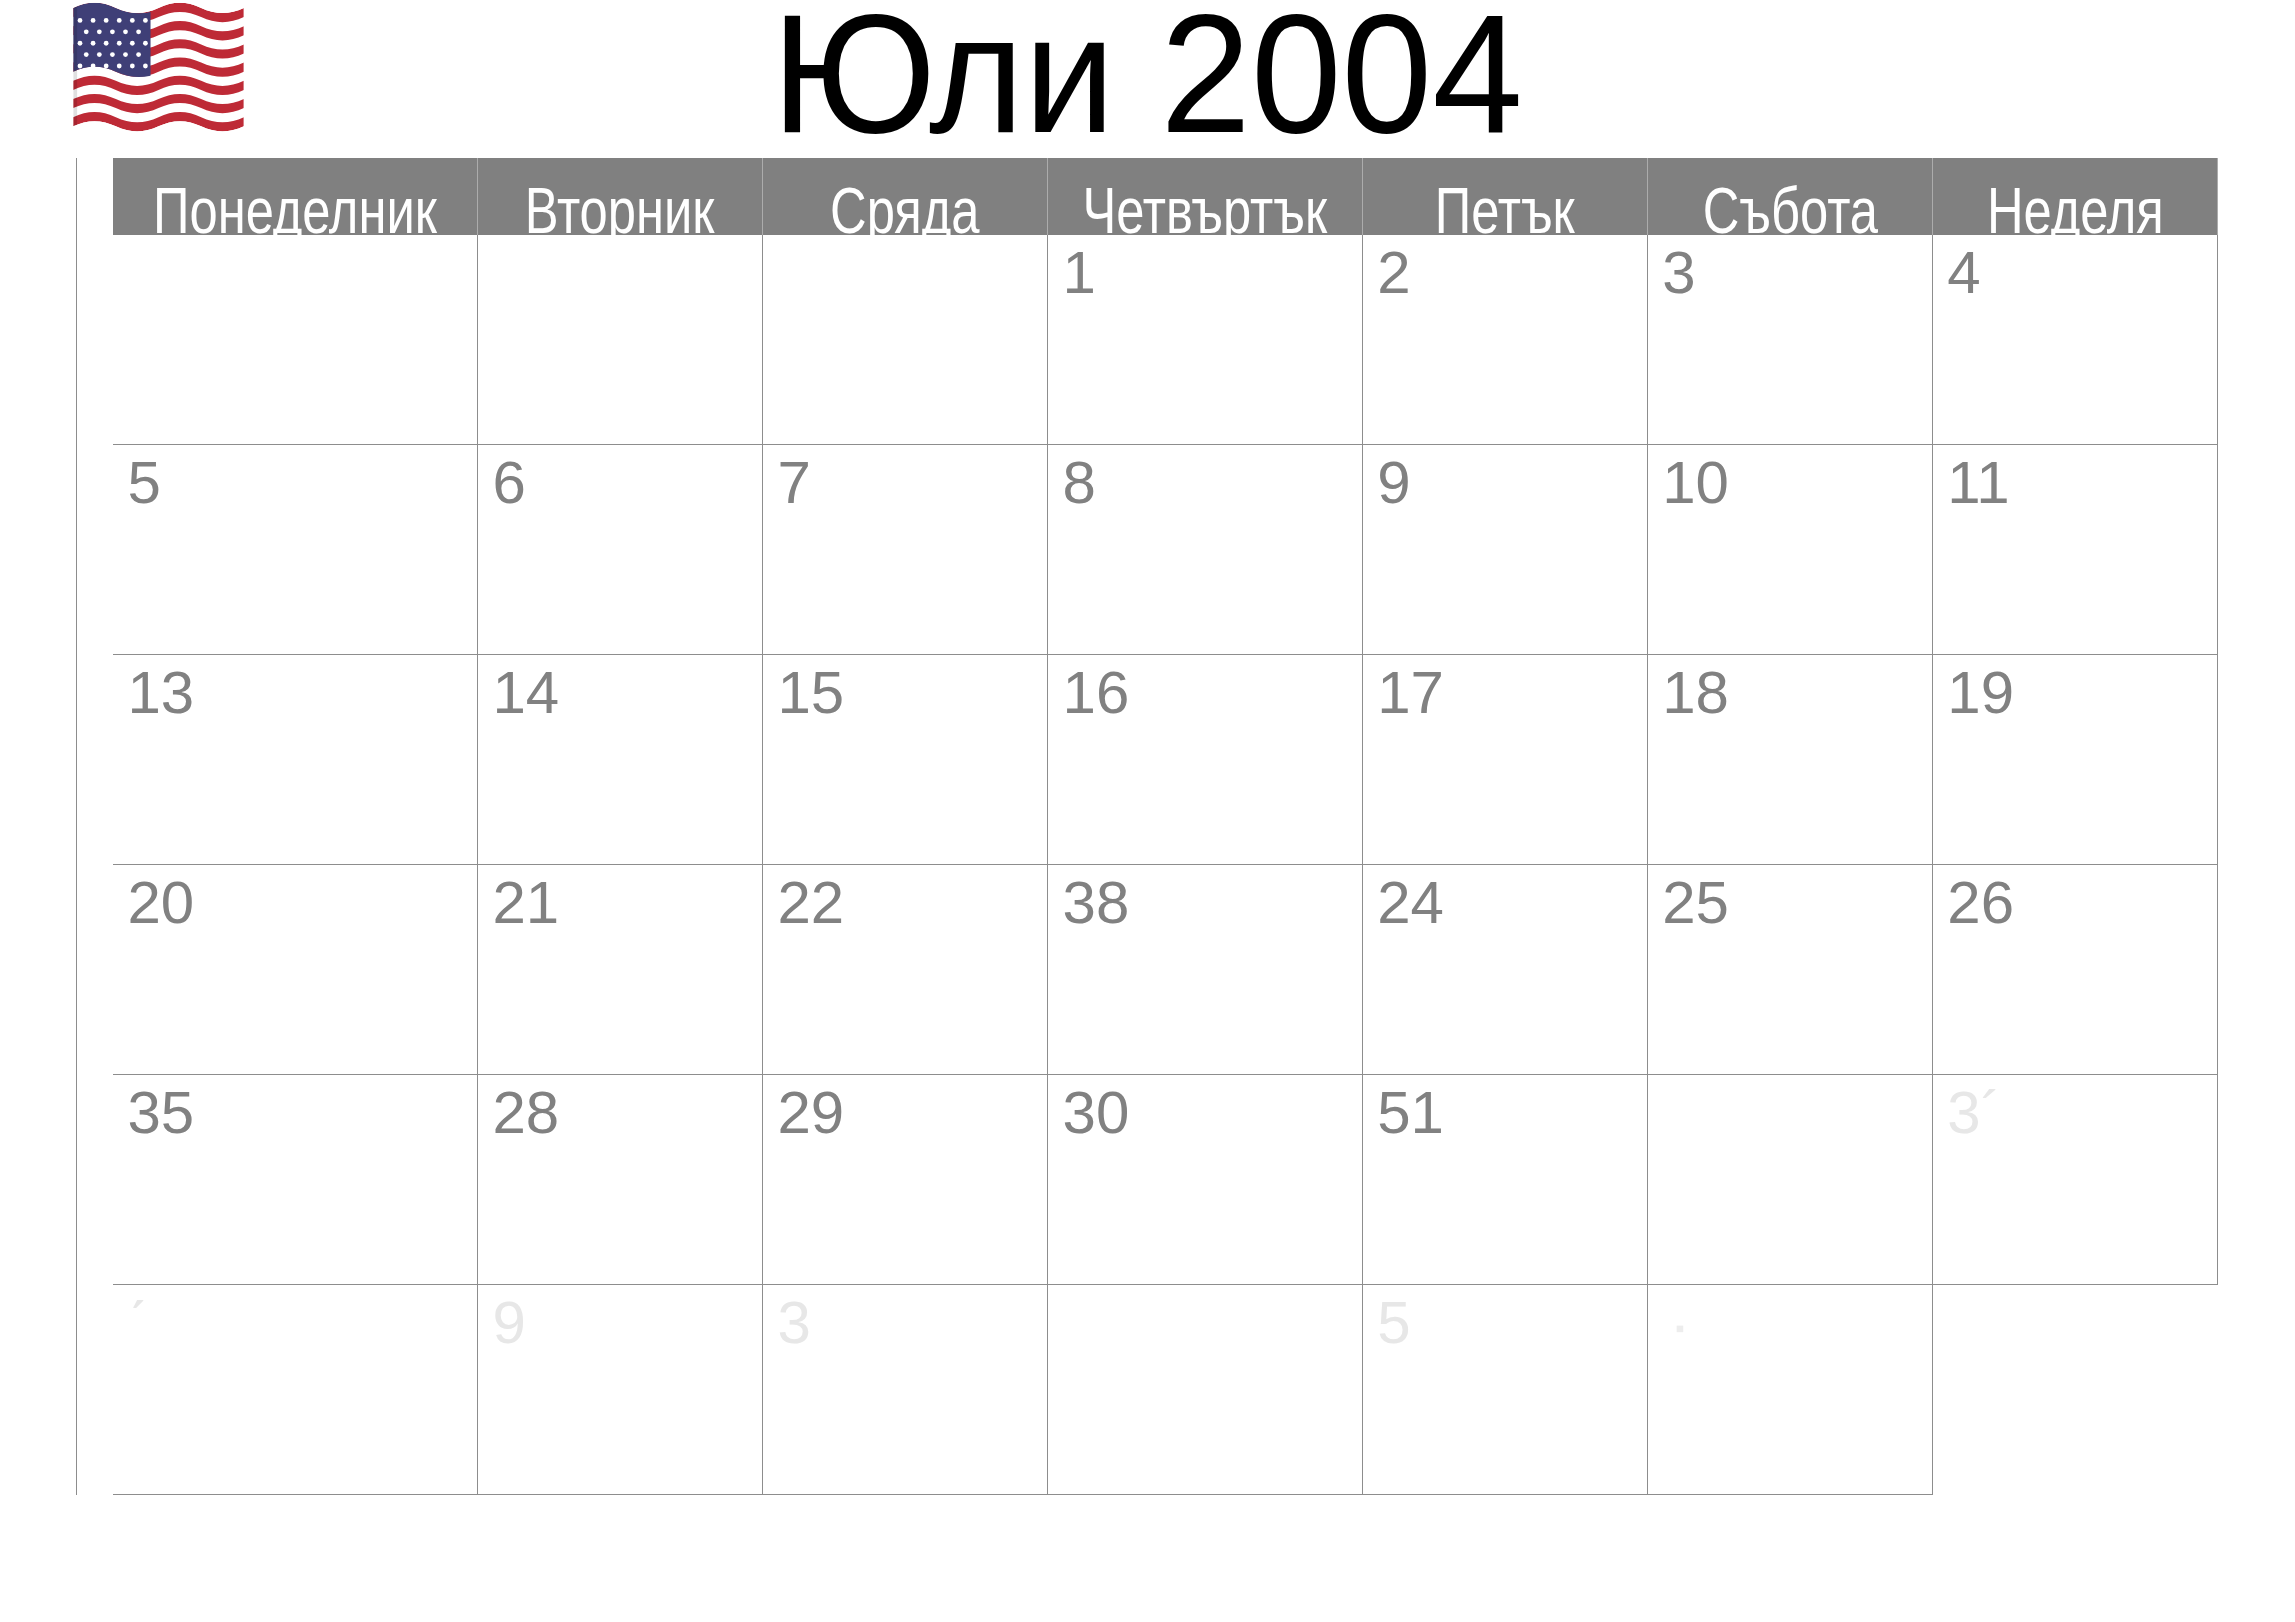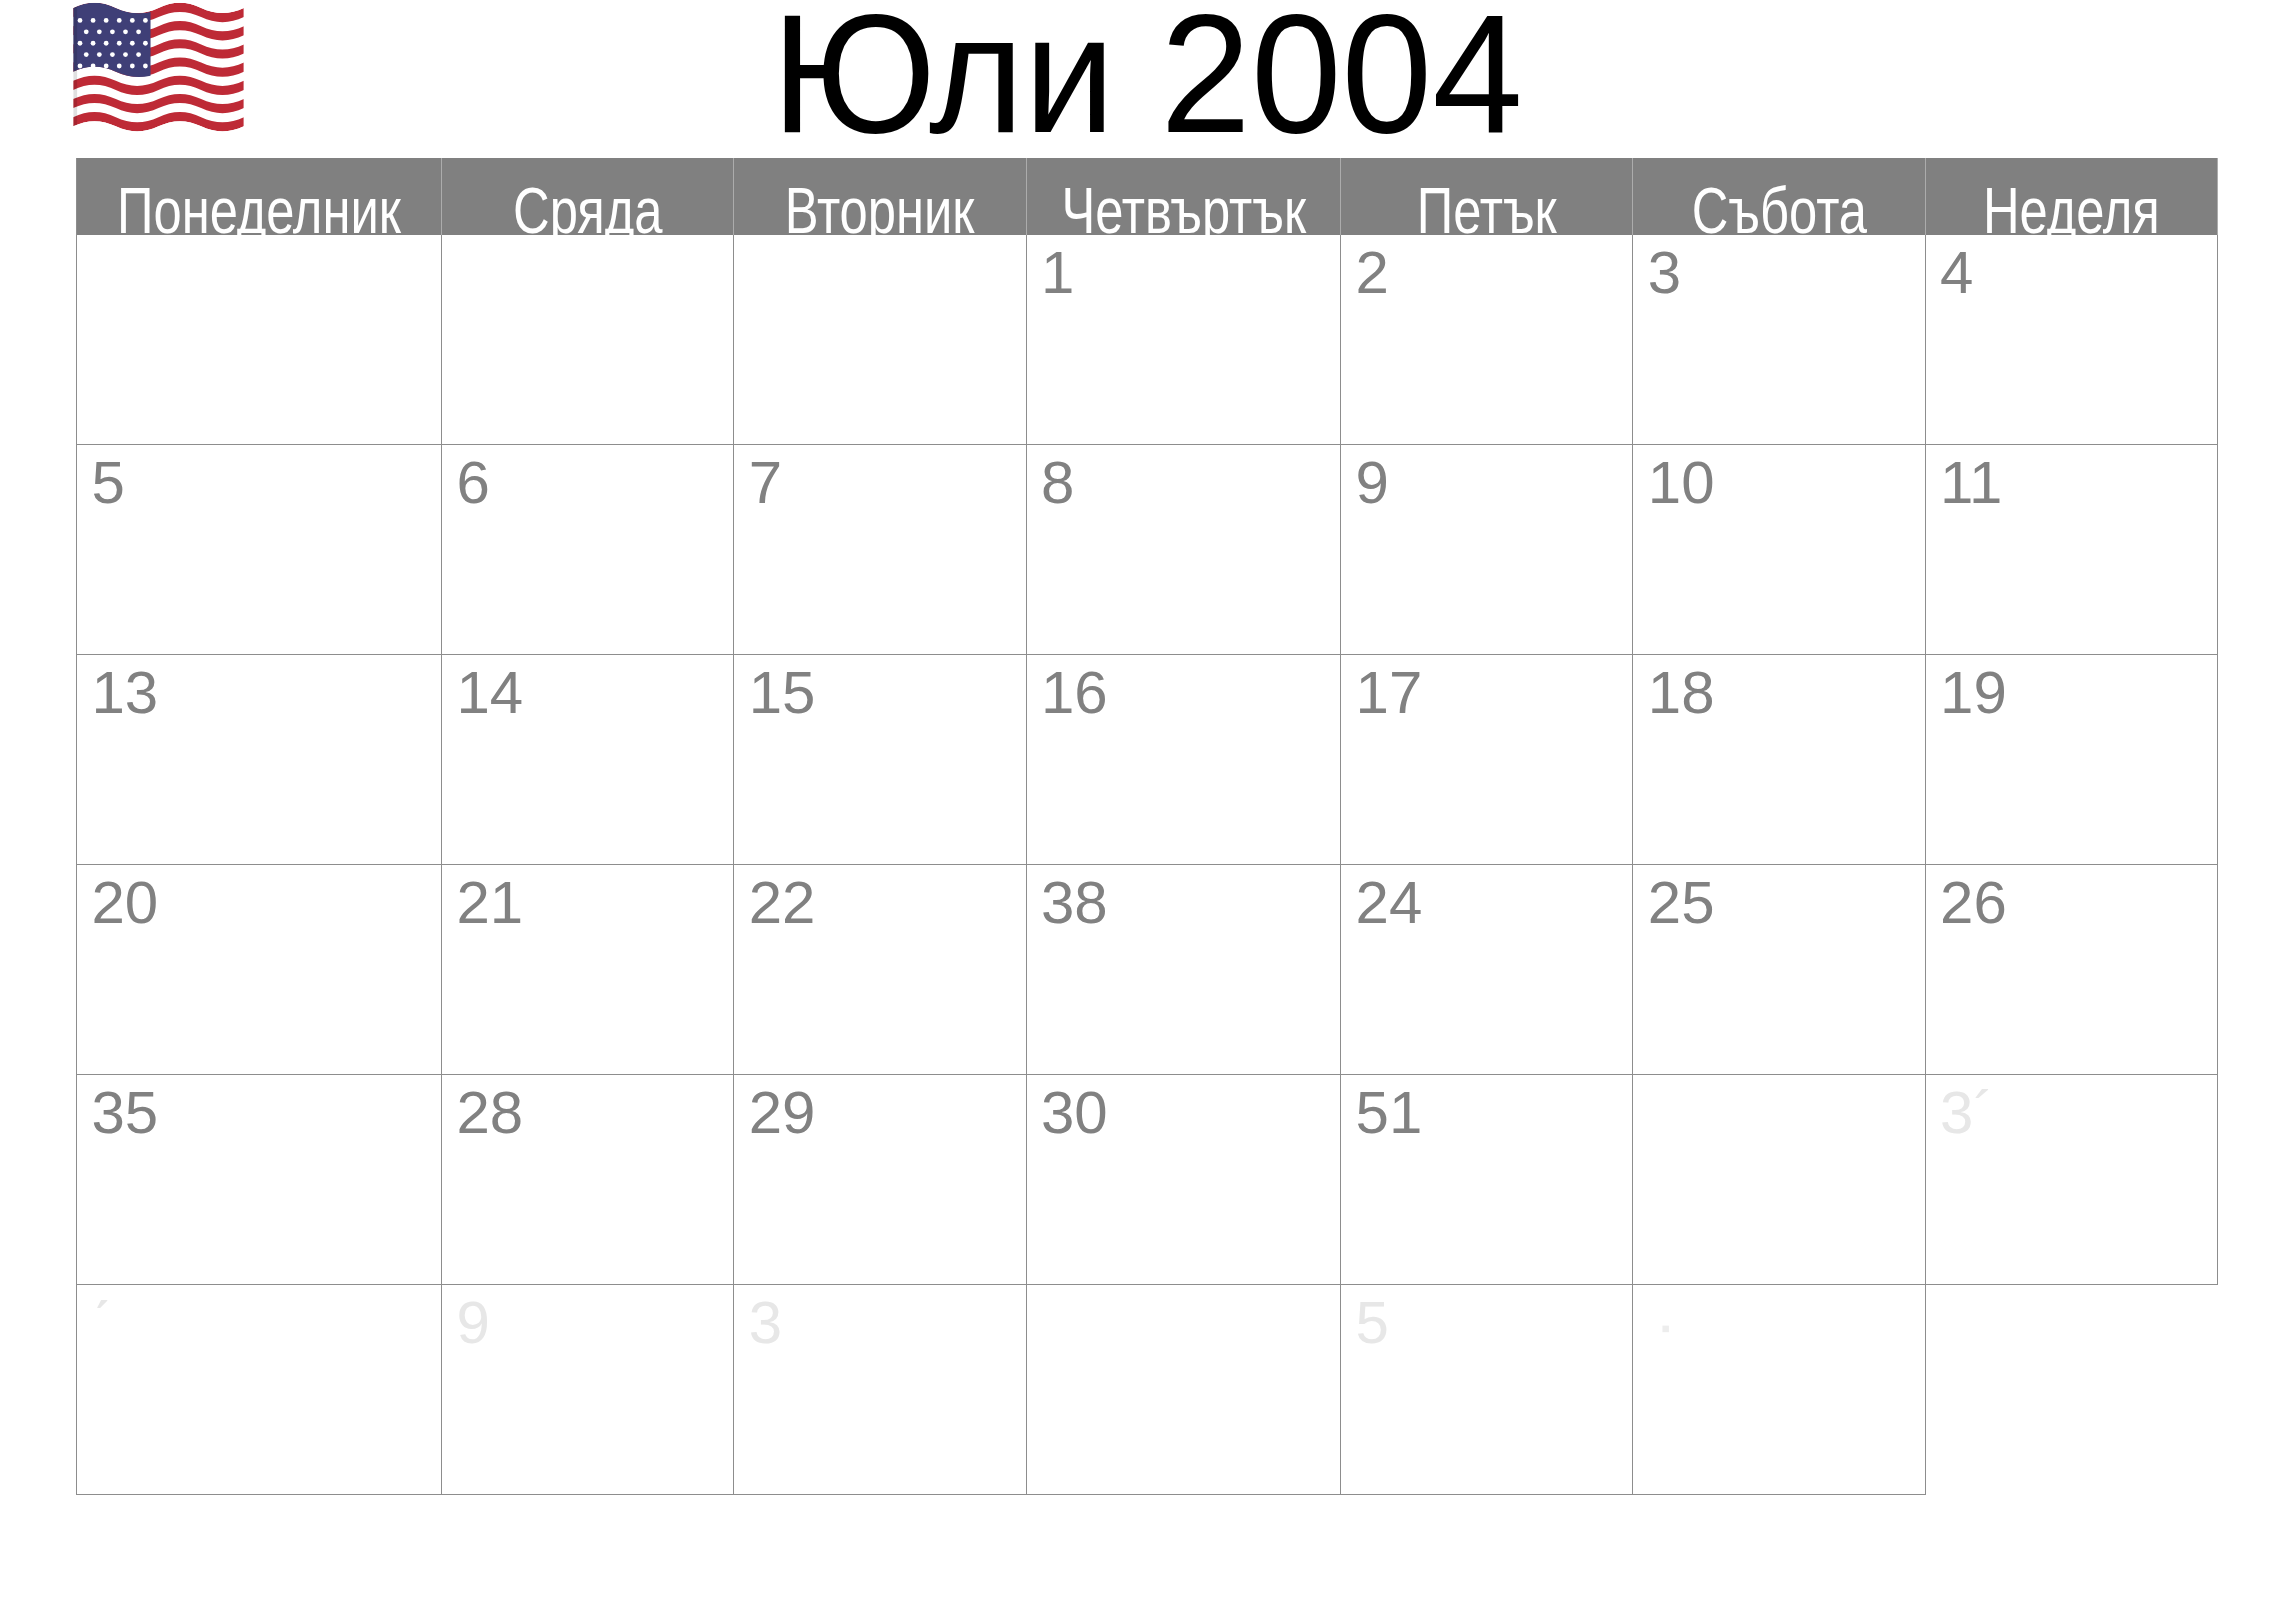--- a/index.html
+++ b/index.html
@@ -24,20 +24,21 @@
   .title span { display: inline-block; transform: scaleX(0.97); transform-origin: 50% 50%; }
 
   
   .cal {
     position: absolute; left: 76px; top: 158px; width: 2142px;
     display: grid;
     grid-template-columns: repeat(7, 1fr);
     grid-template-rows: 77px repeat(6, 210px);
     border-left: 1.3px solid #8d8d8d;
     box-sizing: border-box;
+    padding-left: 36px;
   }
   .hcell {
     background: #808080;
     color: #ffffff;
     font-size: 65px; line-height: 1;
     display: flex; align-items: flex-end; justify-content: center;
     border-right: 1.3px solid rgba(255,255,255,0.35);
     overflow: visible;
     box-sizing: border-box;
   }
@@ -129,24 +130,24 @@
   </div>
 
   <h1 class="title"><span>Юли 2004</span></h1>
 
   <div class="cal">
 
     <div class="hcell">
         <span>Понеделник</span>
       </div>
     <div class="hcell">
+        <span>Вторник</span>
+      </div>
+    <div class="hcell">
         <span>Сряда</span>
-      </div>
-    <div class="hcell">
-        <span>Вторник</span>
       </div>
     <div class="hcell">
         <span>Четвъртък</span>
       </div>
     <div class="hcell">
         <span>Петък</span>
       </div>
     <div class="hcell">
         <span>Събота</span>
       </div>

